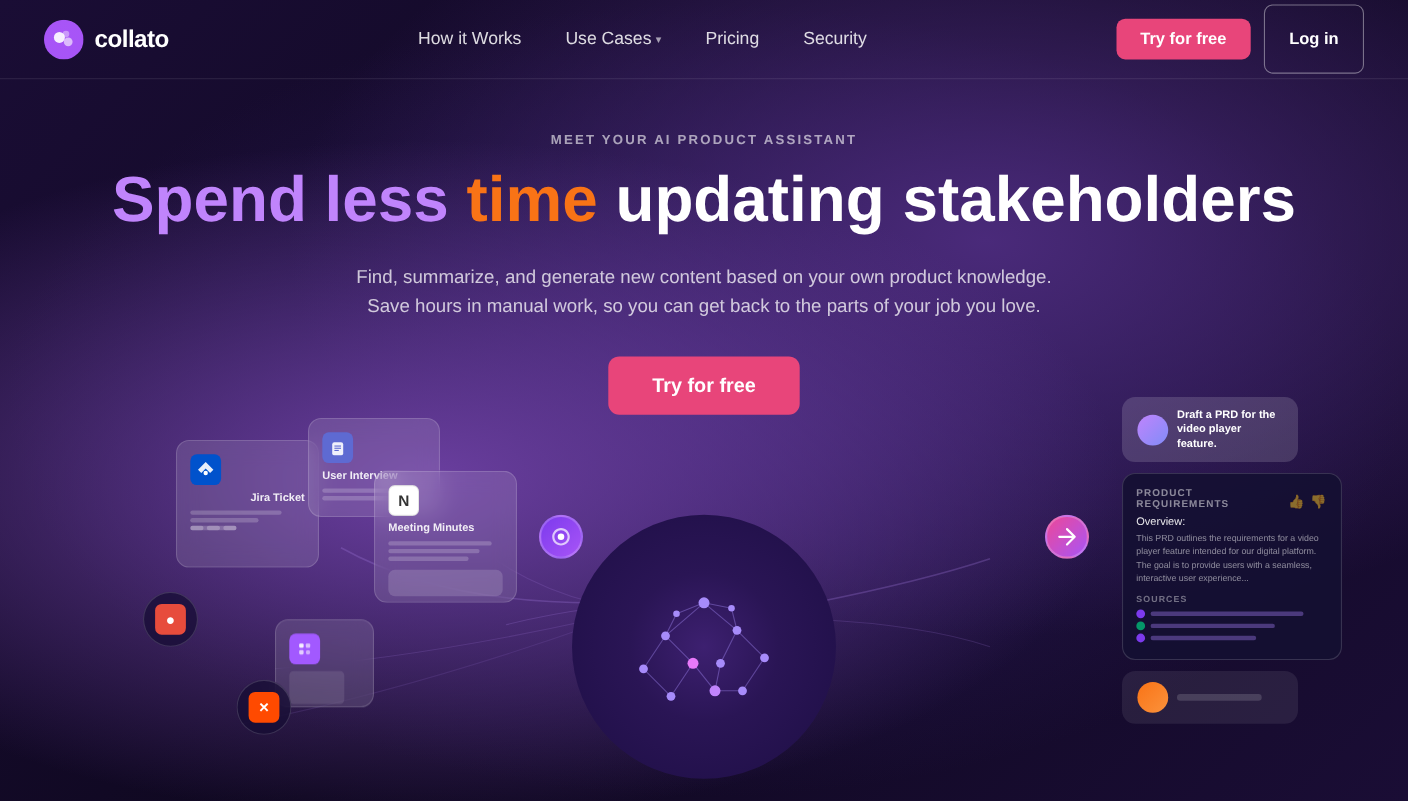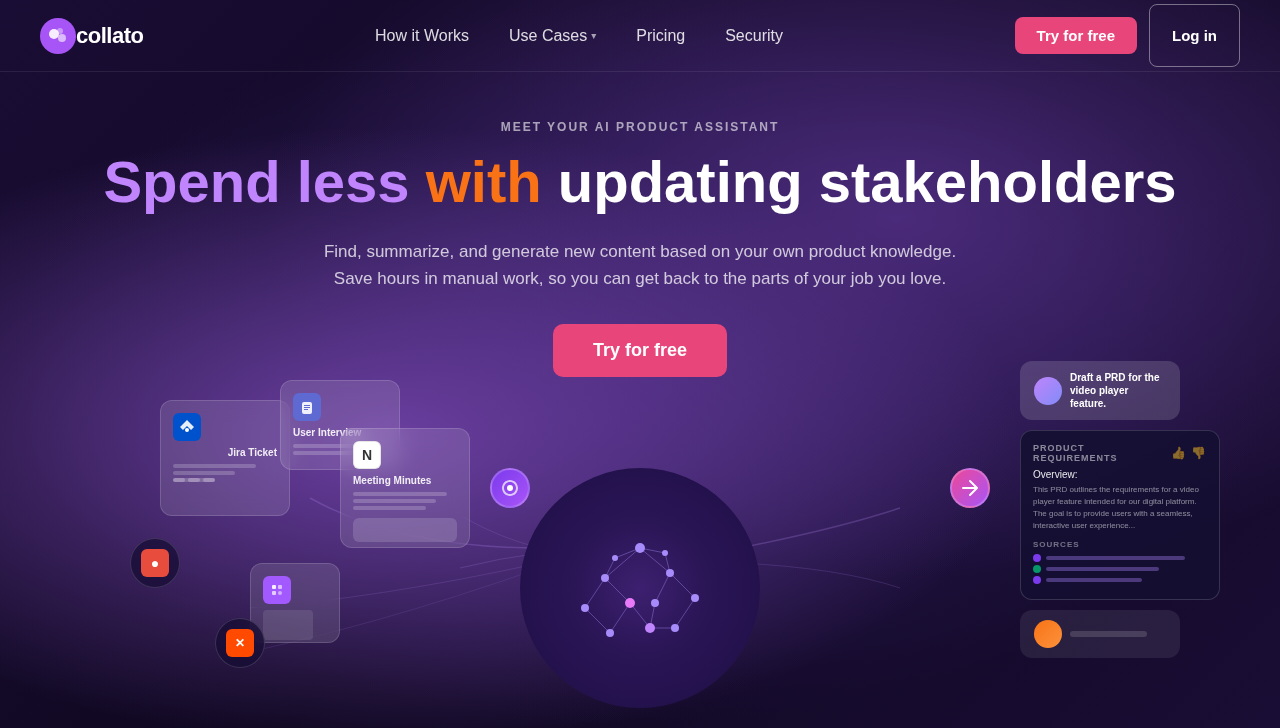--- a/index.html
+++ b/index.html
@@ -32,20 +32,21 @@
       align-items: center;
       justify-content: space-between;
       padding: 0 40px;
       height: 72px;
       border-bottom: 1px solid rgba(255,255,255,0.08);
     }
 
     .logo-area {
       display: flex;
       align-items: center;
+      gap: 10px;
     }
 
     .logo-text {
       font-size: 22px;
       font-weight: 700;
       color: #fff;
       letter-spacing: -0.5px;
     }
 
     .nav-links {
@@ -283,21 +284,21 @@
     }
 
     .prd-header {
       font-size: 9px;
       font-weight: 700;
       letter-spacing: 1px;
       color: rgba(255,255,255,0.5);
       text-transform: uppercase;
       margin-bottom: 6px;
       display: flex;
-      align-items: center;
+      align-items: flex-end;
       justify-content: space-between;
     }
 
     .prd-title {
       font-size: 10px;
       font-weight: 400;
       color: rgba(255,255,255,0.9);
       margin-bottom: 4px;
     }
 
@@ -407,21 +408,21 @@
   </div>
 
   <div class="nav-buttons">
     <button class="btn-try-nav">Try for free</button>
     <button class="btn-login">Log in</button>
   </div>
 </nav>
 
 <div class="hero">
   <div class="hero-eyebrow">MEET YOUR AI PRODUCT ASSISTANT</div>
-  <div class="hero-title"><span class="purple">Spend less </span><span class="orange">with </span><span class="white">updating stakeholders</span></div>
+  <div class="hero-title"><span class="purple">Spend less </span><span class="orange">time </span><span class="white">updating stakeholders</span></div>
   <p class="hero-sub">Find, summarize, and generate new content based on your own product knowledge. Save hours in manual work, so you can get back to the parts of your job you love.</p>
   <button class="btn-try-hero">Try for free</button>
 </div>
 
 <div class="illustration">
 
   <svg class="connections-svg" viewBox="0 0 1280 360" preserveAspectRatio="none">
 
     <path d="M 310 130 Q 400 180 540 180" stroke="rgba(160,120,220,0.3)" stroke-width="1.5" fill="none"></path>
     <path d="M 400 100 Q 460 160 540 180" stroke="rgba(160,120,220,0.2)" stroke-width="1" fill="none"></path>

